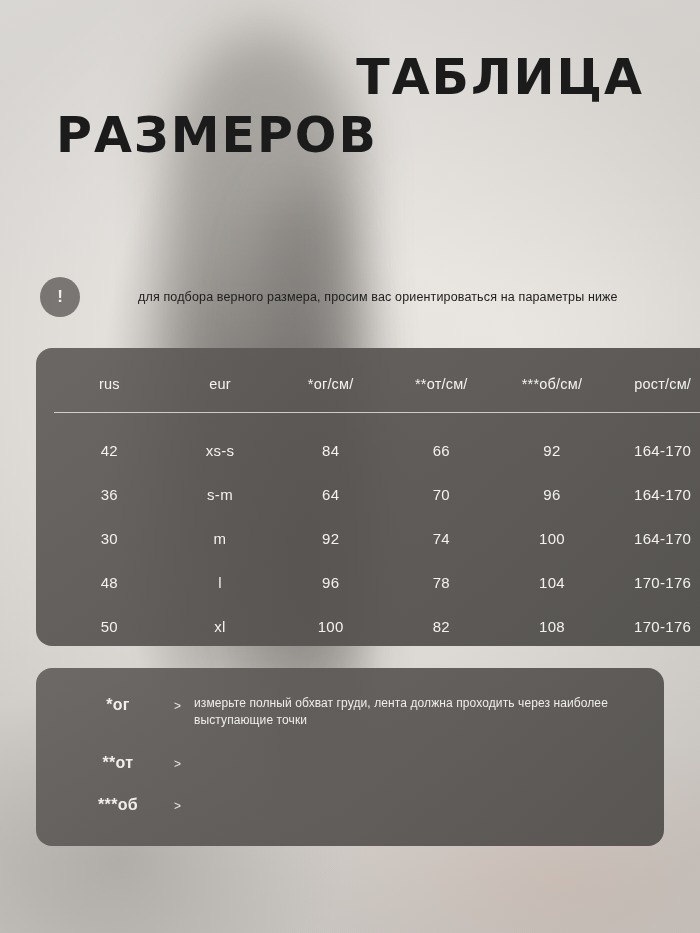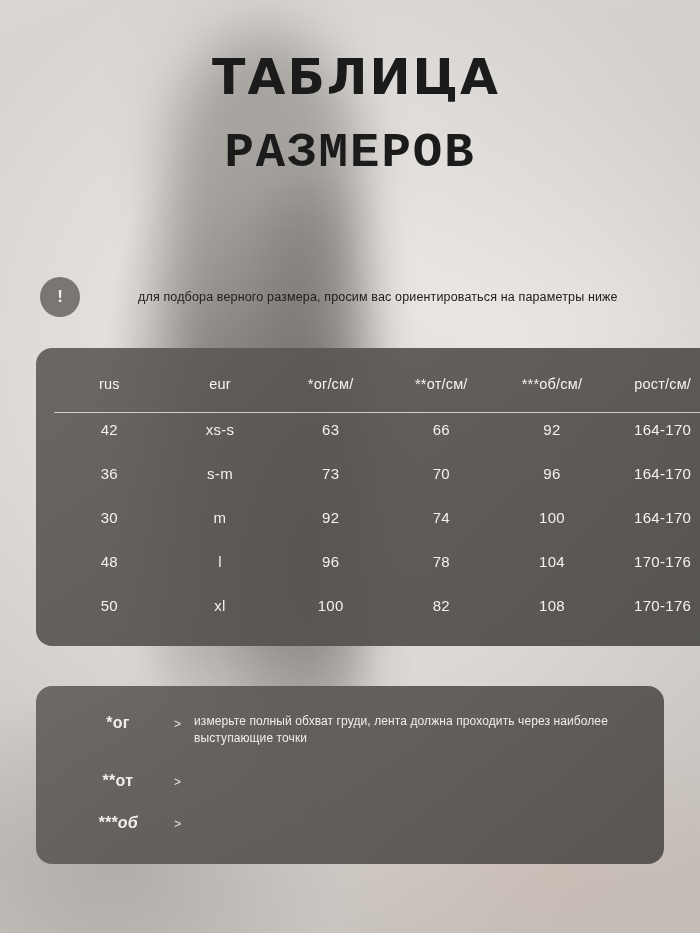--- a/index.html
+++ b/index.html
@@ -76,22 +76,22 @@
   }
   .title-line {
     font-family: "DejaVu Sans", sans-serif;
     font-weight: 700;
     font-size: 49px;
     line-height: 1.08;
     letter-spacing: 2px;
     color: #1b1b1b;
     margin: 0;
   }
-  .title-line.l1 { text-align: center; padding-left: 12px; }
-  .title-line.l2 { text-align: center; margin-top: 22px; font-family: Liberation Mono, monospace; }
+  .title-line.l1 { text-align: right; padding-left: 12px; }
+  .title-line.l2 { text-align: left; margin-top: 5px; }
 
   
   .hint-row {
     position: absolute;
     left: 40px;
     top: 277px;
     width: 620px;
     display: flex;
     align-items: center;
     gap: 18px;
@@ -147,41 +147,41 @@
   table.sizes thead tr {
     border-bottom: 1px solid rgba(236,233,230,0.55);
   }
   table.sizes td {
     font-size: 15px;
     color: #f4f2f0;
     text-align: center;
     padding: 13.5px 0;
     letter-spacing: 0.3px;
   }
-  table.sizes tbody tr:first-child td { padding-top: 8px; }
+  table.sizes tbody tr:first-child td { padding-top: 29px; }
 
   
   .legend-card {
     position: absolute;
     left: 36px;
-    top: 686px;
+    top: 668px;
     width: 628px;
     height: 178px;
     border-radius: 16px;
     background: linear-gradient(135deg, rgba(99,96,93,0.92) 0%, rgba(88,85,82,0.92) 50%, rgba(80,78,75,0.93) 100%);
     box-sizing: border-box;
     padding: 22px 26px 20px 26px;
     color: #f2f0ee;
   }
   .legend-row {
     display: flex;
     align-items: flex-start;
     margin-bottom: 18px;
   }
-  .legend-row:last-child { margin-bottom: 8px; font-style: italic; }
+  .legend-row:last-child { margin-bottom: 8px; }
   .legend-key {
     width: 112px;
     flex: 0 0 112px;
     text-align: center;
     font-size: 16px;
     font-weight: 600;
     letter-spacing: 0.3px;
     padding-top: 6px;
   }
   .legend-arrow {
@@ -226,29 +226,29 @@
           <th>*ог/см/</th>
           <th>**от/см/</th>
           <th>***об/см/</th>
           <th>рост/см/</th>
         </tr>
       </thead>
       <tbody>
         <tr>
           <td>42</td>
           <td>xs-s</td>
-          <td>63</td>
+          <td>84</td>
           <td>66</td>
           <td>92</td>
           <td>164-170</td>
         </tr>
         <tr>
           <td>36</td>
           <td>s-m</td>
-          <td>73</td>
+          <td>64</td>
           <td>70</td>
           <td>96</td>
           <td>164-170</td>
         </tr>
         <tr>
           <td>30</td>
           <td>m</td>
           <td>92</td>
           <td>74</td>
           <td>100</td>

